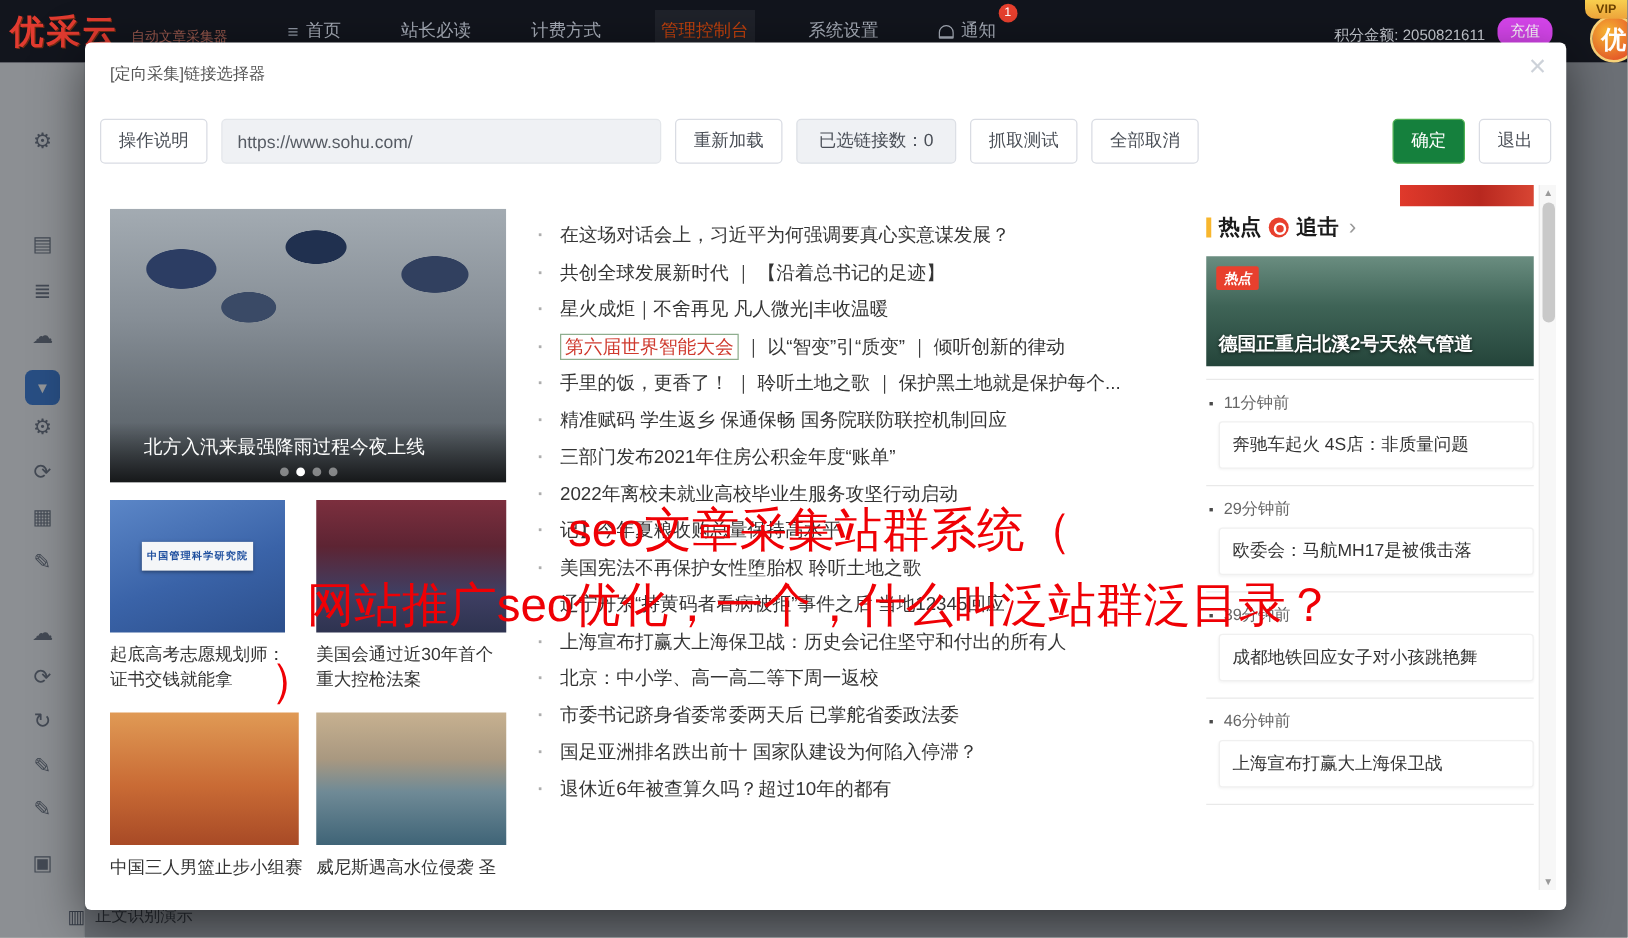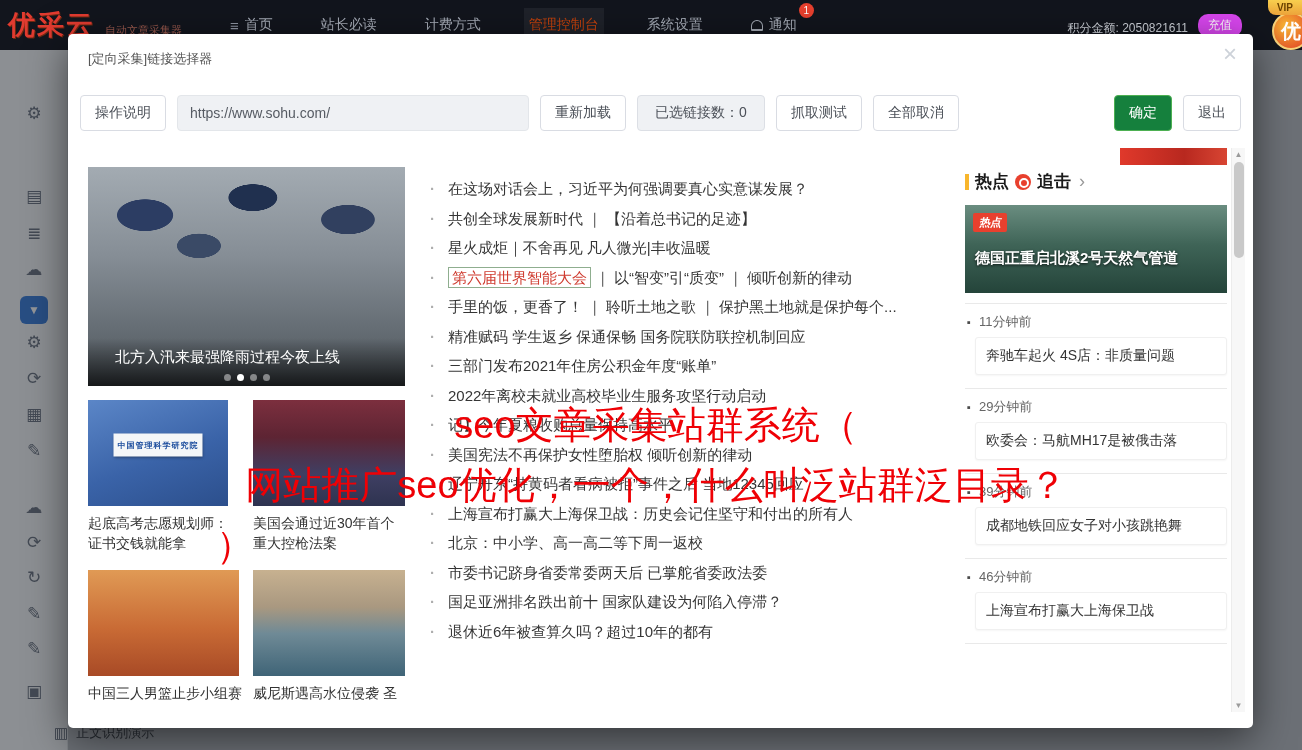--- a/index.html
+++ b/index.html
@@ -72,21 +72,21 @@
 .rightcol{position:absolute;left:877px;top:0;width:262px}
 .banner-frag{position:absolute;left:155px;top:0;width:107px;height:17px;background:linear-gradient(90deg,#e0392b 0%,#b8281f 60%,#d84533 100%)}
 .hot-header{position:absolute;left:0;top:22px;display:flex;align-items:center;gap:6px;cursor:pointer}
 .hot-bar{width:4px;height:16px;background:#f8b62d}
 .hot-title{font-size:17px;font-weight:bold;color:#1a1a1a}
 .hot-ic{width:16px;height:16px;border-radius:50%;background:#e8402e;position:relative}
 .hot-ic::after{content:"";position:absolute;left:4px;top:4px;width:6px;height:6px;border:2px solid #fff;border-radius:50%}
 .hot-chevron{font-size:18px;color:#999;margin-left:2px}
 .hot-lead{position:absolute;left:0;top:57px;width:262px;height:88px;background:linear-gradient(180deg,#6a8d80 0%,#3f6457 45%,#24443a 100%);overflow:hidden;cursor:pointer}
 .hot-tag{position:absolute;left:8px;top:8px;background:#e8402e;color:#fff;font-size:11px;font-style:italic;font-weight:bold;padding:2px 6px;border-radius:2px}
-.hot-lead-title{position:absolute;left:10px;bottom:25px;color:#fff;font-size:15px;font-weight:bold;text-shadow:0 1px 3px rgba(0,0,0,.8);white-space:nowrap}
+.hot-lead-title{position:absolute;left:10px;bottom:8px;color:#fff;font-size:15px;font-weight:bold;text-shadow:0 1px 3px rgba(0,0,0,.8);white-space:nowrap}
 .hot-list{position:absolute;left:0;top:155px;width:262px;border-top:1px solid #e9e9e9}
 .hot-item{height:85px;border-bottom:1px solid #e9e9e9;position:relative;cursor:pointer}
 .hot-time{position:absolute;left:2px;top:9px;font-size:13px;color:#666}
 .hot-time::before{content:"▪";color:#4a4a4a;margin-right:8px;font-size:11px}
 .hot-card{position:absolute;left:10px;top:33px;right:0;background:#fff;border:1px solid #f0f0f0;border-radius:3px;padding:9px 10px;font-size:14px;color:#333;box-shadow:0 1px 2px rgba(0,0,0,.04);white-space:nowrap;overflow:hidden}
 .watermark{position:absolute;left:112px;top:247px;width:912px;z-index:60;pointer-events:none;color:#ef0005;font-size:38px;line-height:60px;text-align:center}
 .watermark .wm-left{text-align:left;padding-left:16px}
 .scrollbar{position:absolute;right:0;top:0;bottom:0;width:14px;background:#f7f7f7;border-left:1px solid #ececec}
 .sb-arrow{position:absolute;top:2px;left:0;right:0;font-size:8px;color:#9a9a9a;text-align:center;cursor:pointer}
 .sb-arrow.down{top:auto;bottom:2px}
@@ -199,21 +199,21 @@
       <div class="news">
         <div class="news-row">在这场对话会上，习近平为何强调要真心实意谋发展？</div>
         <div class="news-row">共创全球发展新时代 ｜ 【沿着总书记的足迹】</div>
         <div class="news-row">星火成炬｜不舍再见 凡人微光|丰收温暖</div>
         <div class="news-row"><span class="hl">第六届世界智能大会</span><span> ｜ 以“智变”引“质变” ｜ 倾听创新的律动</span></div>
         <div class="news-row">手里的饭，更香了！ ｜ 聆听土地之歌 ｜ 保护黑土地就是保护每个...</div>
         <div class="news-row">精准赋码 学生返乡 保通保畅 国务院联防联控机制回应</div>
         <div class="news-row">三部门发布2021年住房公积金年度“账单”</div>
         <div class="news-row">2022年离校未就业高校毕业生服务攻坚行动启动</div>
         <div class="news-row">记】今年夏粮收购总量保持高水平</div>
-        <div class="news-row">美国宪法不再保护女性堕胎权 倾听创新的律动</div>
+        <div class="news-row">美国宪法不再保护女性堕胎权 聆听土地之歌</div>
         <div class="news-row">辽宁丹东“持黄码者看病被拒”事件之后 当地12345回应</div>
         <div class="news-row">上海宣布打赢大上海保卫战：历史会记住坚守和付出的所有人</div>
         <div class="news-row">北京：中小学、高一高二等下周一返校</div>
         <div class="news-row">市委书记跻身省委常委两天后 已掌舵省委政法委</div>
         <div class="news-row">国足亚洲排名跌出前十 国家队建设为何陷入停滞？</div>
         <div class="news-row">退休近6年被查算久吗？超过10年的都有</div>
       </div>
 
       <div class="rightcol">
         <div class="banner-frag"></div>

